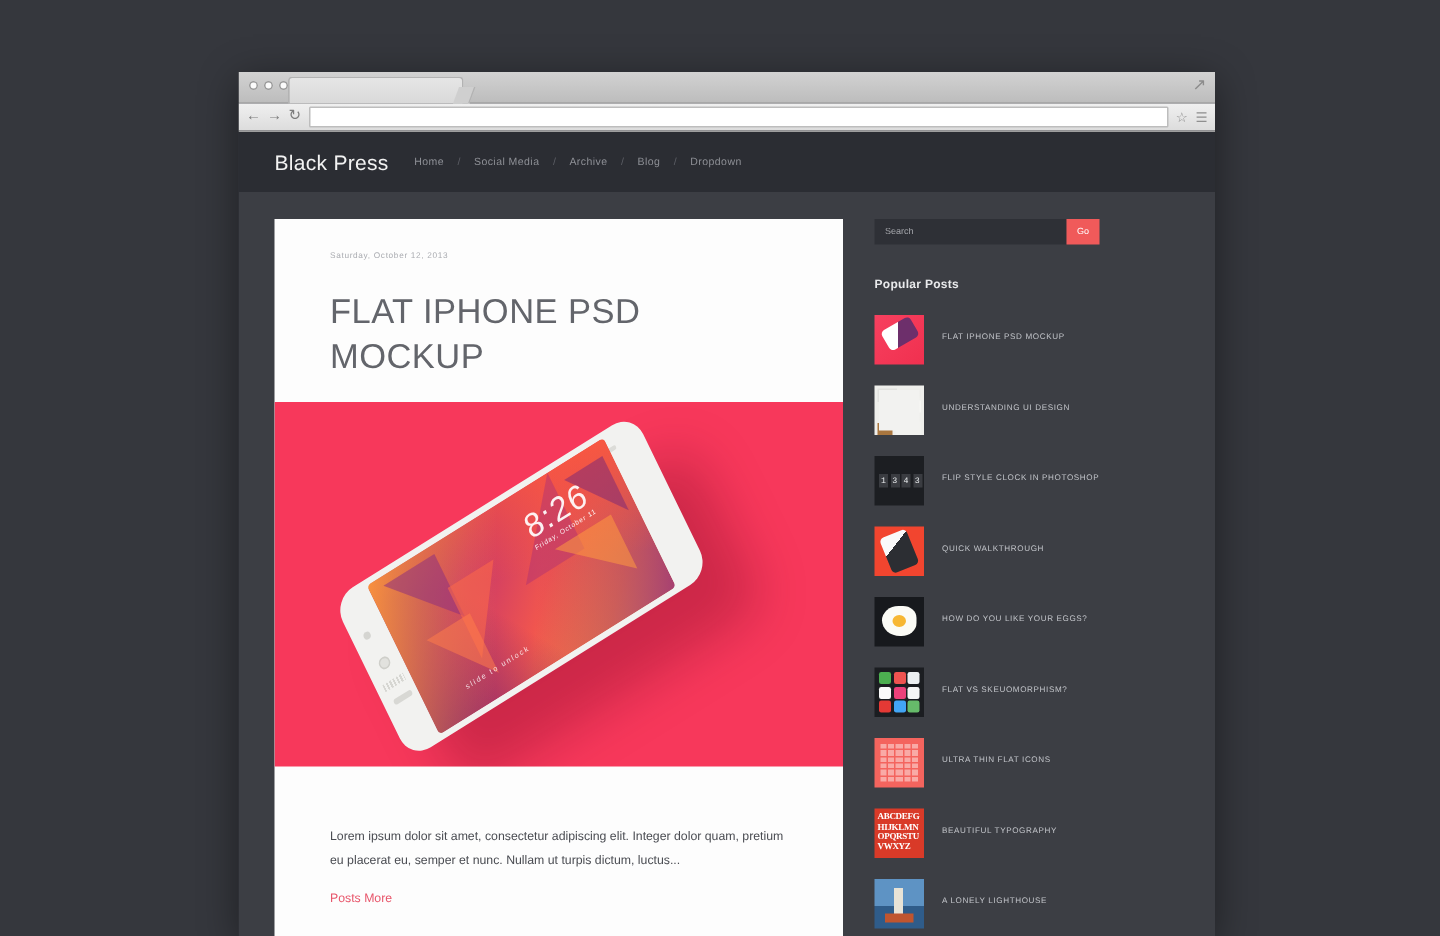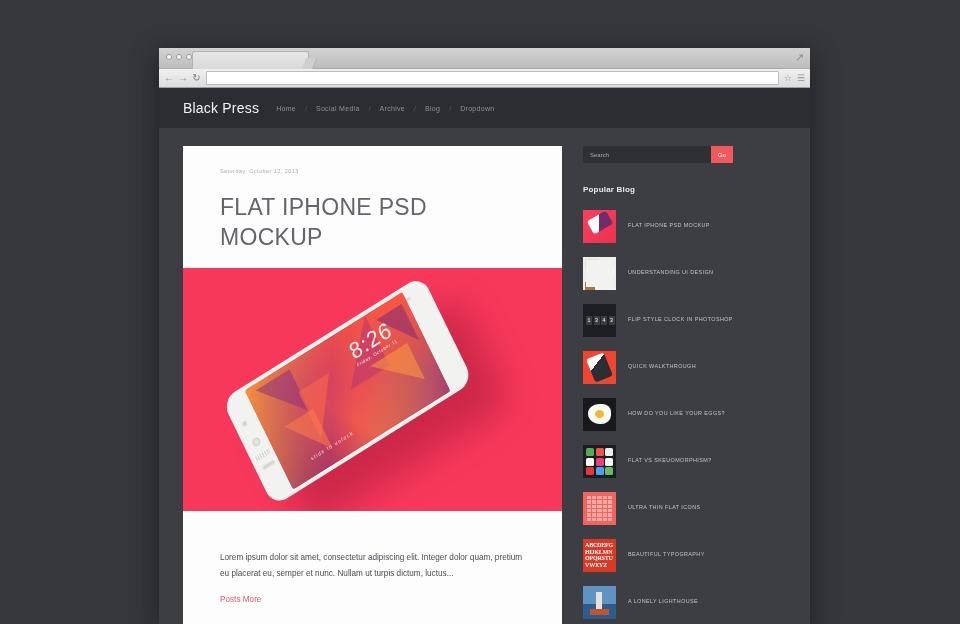--- a/index.html
+++ b/index.html
@@ -325,21 +325,21 @@
             <a class="read-more" href="#">Posts More</a>
           </div>
         </article>
 
         <aside class="sidebar">
           <div class="search-row">
             <input class="search-input" type="text" placeholder="Search" style="">
             <button class="search-go">Go</button>
           </div>
 
-          <h2 class="sidebar-title">Popular Blog</h2>
+          <h2 class="sidebar-title">Popular Posts</h2>
 
           <div class="post-item">
             <div class="thumb t-phone"></div>
             <div class="post-label">FLAT IPHONE PSD MOCKUP</div>
           </div>
 
           <div class="post-item">
             <div class="thumb t-ui">
               <i class="cell" style="left:2px;top:2px;width:13px;height:9px;background:#e2e2df;"></i>
               <i class="cell" style="left:17px;top:2px;width:14px;height:6px;background:#ededea;"></i>

